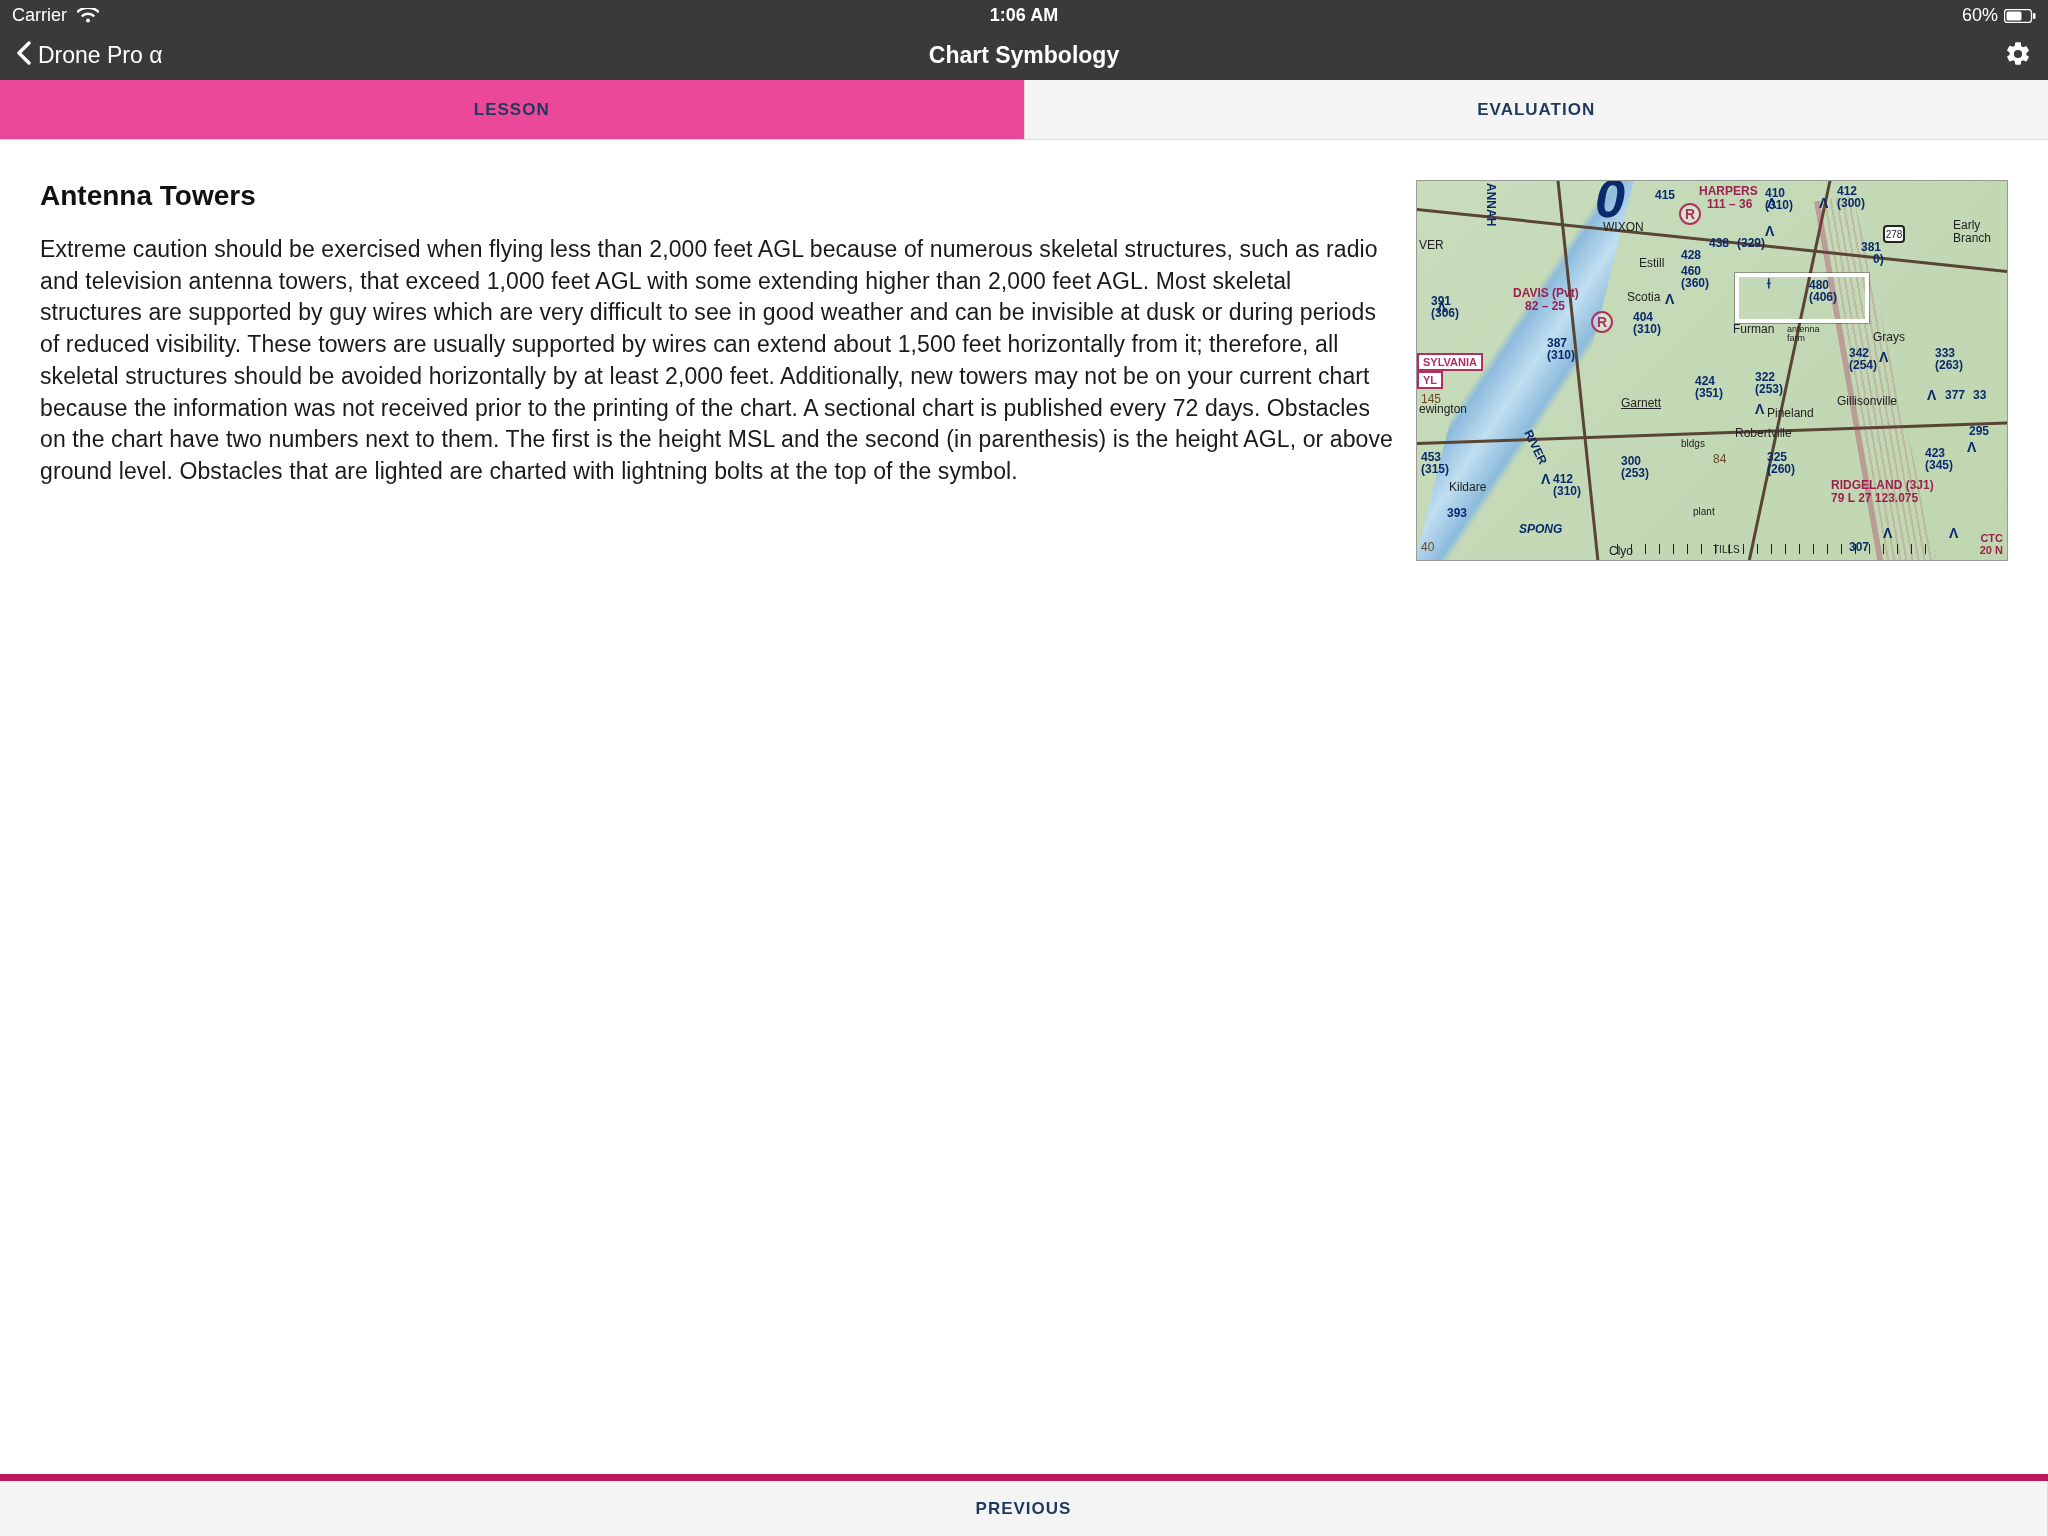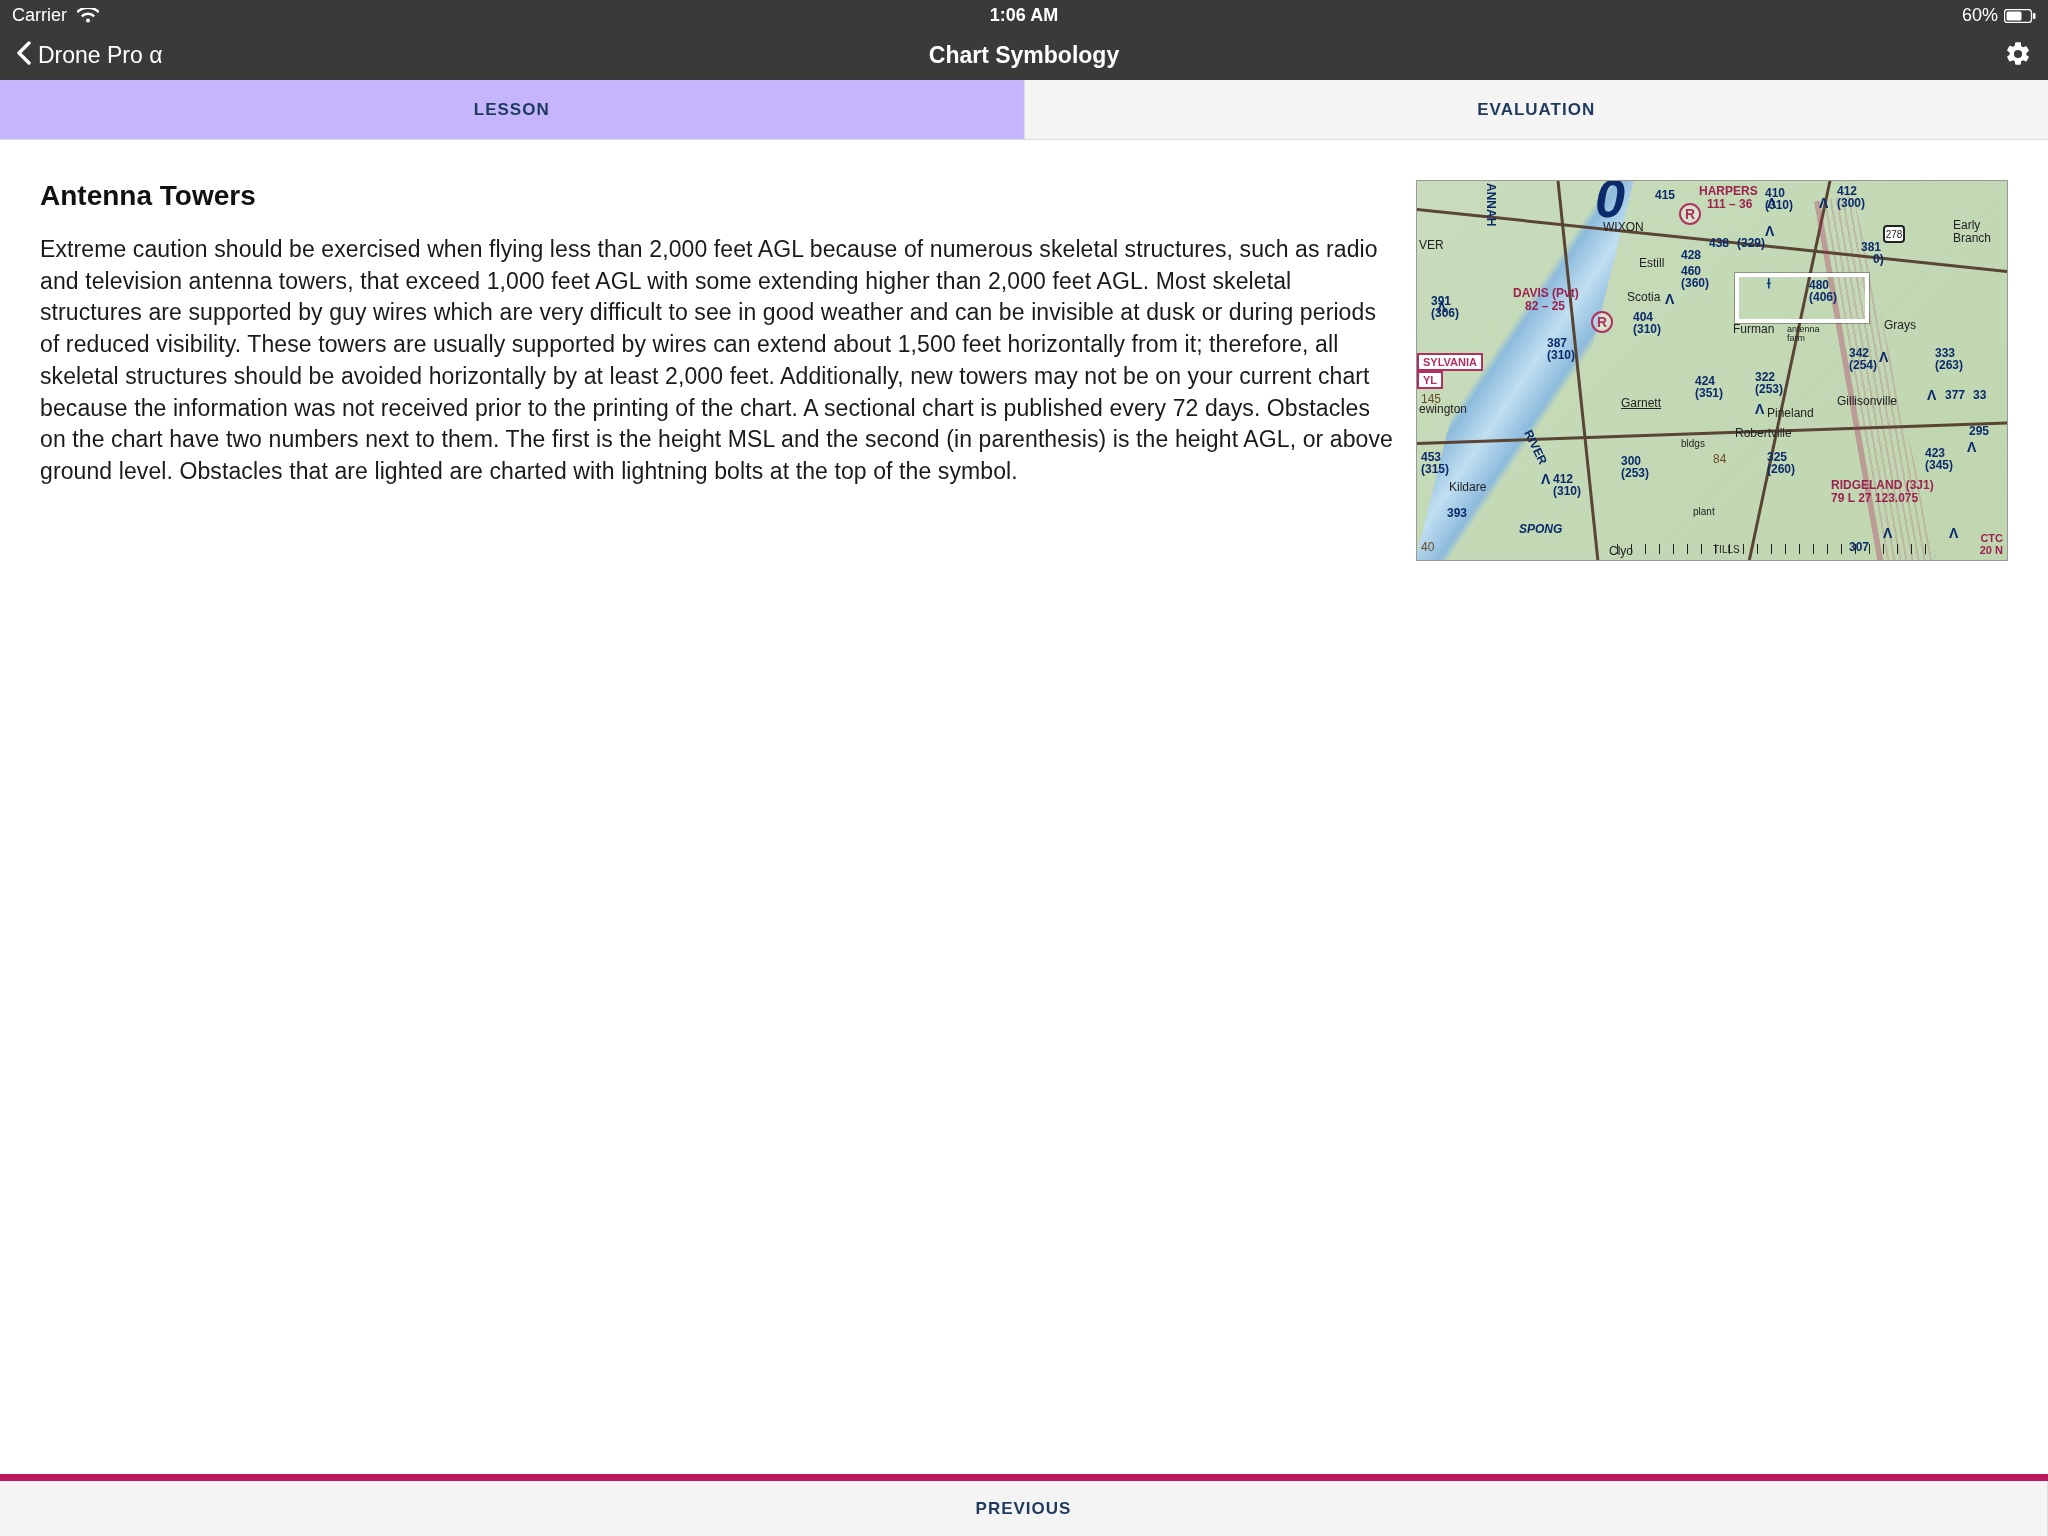--- a/index.html
+++ b/index.html
@@ -15,21 +15,21 @@
 
   
   .nav-bar { background: #3a3a3a; height: 49px; display: flex; align-items: center; justify-content: space-between; padding: 0 16px; color: #fff; }
   .nav-left { display: flex; align-items: center; gap: 6px; font-size: 23px; cursor: pointer; }
   .nav-title { position: absolute; left: 50%; transform: translateX(-50%); font-size: 23px; font-weight: 600; }
   .nav-right { cursor: pointer; }
 
   
   .tab-bar { display: flex; height: 60px; border-bottom: 1px solid #ddd; }
   .tab { flex: 1; display: flex; align-items: center; justify-content: center; font-size: 17px; font-weight: 700; letter-spacing: 1px; color: #1d3a5c; cursor: pointer; background: #f4f4f4; }
-  .tab.active { background: #c4b5fd; }
+  .tab.active { background: #ec4899; }
   .tab-divider { width: 1px; background: #ddd; }
 
   
   .content { padding: 40px 40px 20px 40px; overflow: hidden; }
   .chart-image { float: right; width: 592px; height: 381px; margin-left: 20px; margin-bottom: 10px; background: #c1d8b1; position: relative; border: 1px solid #999; overflow: hidden; }
   .section-title { font-size: 28px; font-weight: 700; margin-bottom: 22px; color: #111; }
   .body-text { font-size: 23px; line-height: 1.38; color: #1a1a1a; letter-spacing: 0.1px; }
 
   
   .chart-image .bg { position: absolute; inset: 0; background: linear-gradient(135deg,#c8dcbb 0%, #bfd6b0 100%); }
@@ -135,21 +135,21 @@
     <div class="rt278" style="left:466px; top:44px;">278</div>
 
     <div class="label dblue" style="left:80px; top:2px; transform:rotate(90deg); transform-origin:left top;">ANNAH</div>
     <div class="label blk" style="left:2px; top:58px;">VER</div>
     <div class="label blk" style="left:186px; top:40px;">WIXON</div>
     <div class="label blk" style="left:222px; top:76px;">Estill</div>
     <div class="label blk" style="left:210px; top:110px;">Scotia</div>
     <div class="label blk" style="left:316px; top:142px;">Furman</div>
     <div class="label blk" style="left:536px; top:38px; white-space:pre;">Early
 Branch</div>
-    <div class="label blk" style="left:456px; top:138px;padding-left:11px;">Grays</div>
+    <div class="label blk" style="left:456px; top:150px;">Grays</div>
     <div class="label blk" style="left:204px; top:216px;text-decoration:underline;">Garnett</div>
     <div class="label blk" style="left:350px; top:226px;">Pineland</div>
     <div class="label blk" style="left:318px; top:246px;">Robertville</div>
     <div class="label blk" style="left:420px; top:214px;">Gillisonville</div>
     <div class="label blk" style="left:32px; top:300px;">Kildare</div>
     <div class="label blk" style="left:2px; top:222px;">ewington</div>
     <div class="label blk" style="left:264px; top:258px; font-size:10px;">bldgs</div>
     <div class="label blk" style="left:276px; top:326px; font-size:10px;">plant</div>
     <div class="label blk" style="left:370px; top:144px; font-size:9px; white-space:pre;">antenna
 farm</div>

